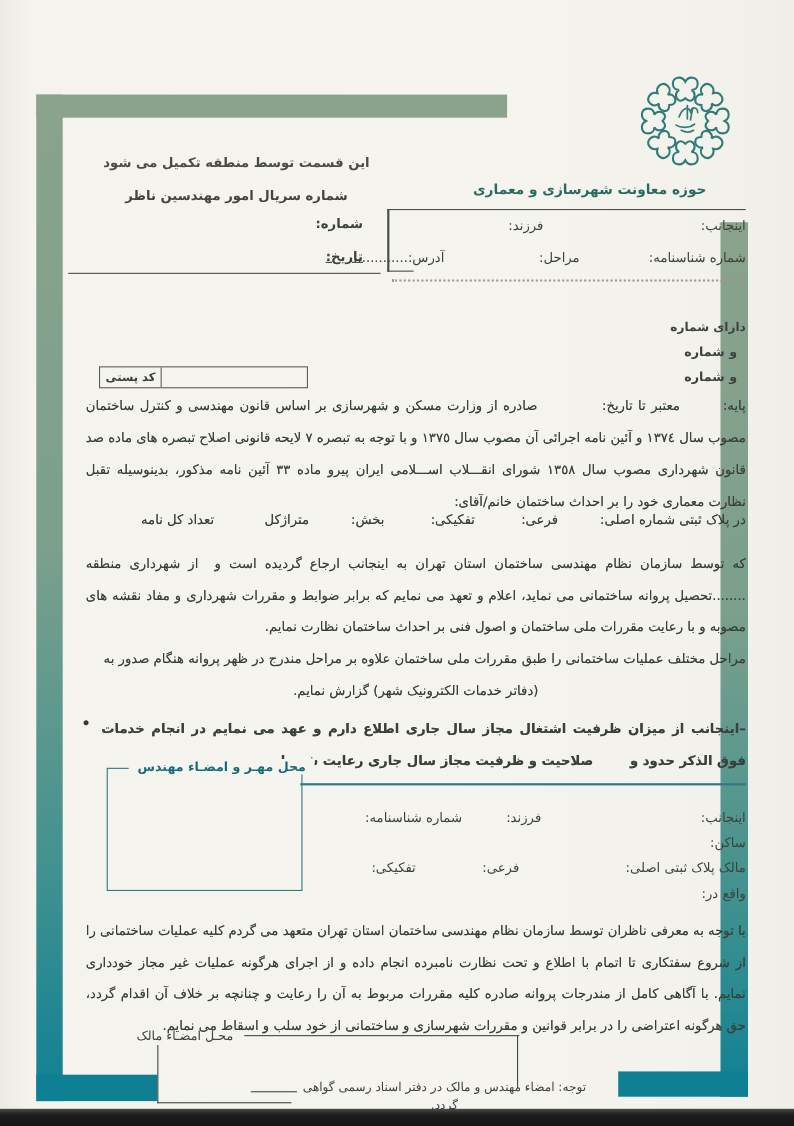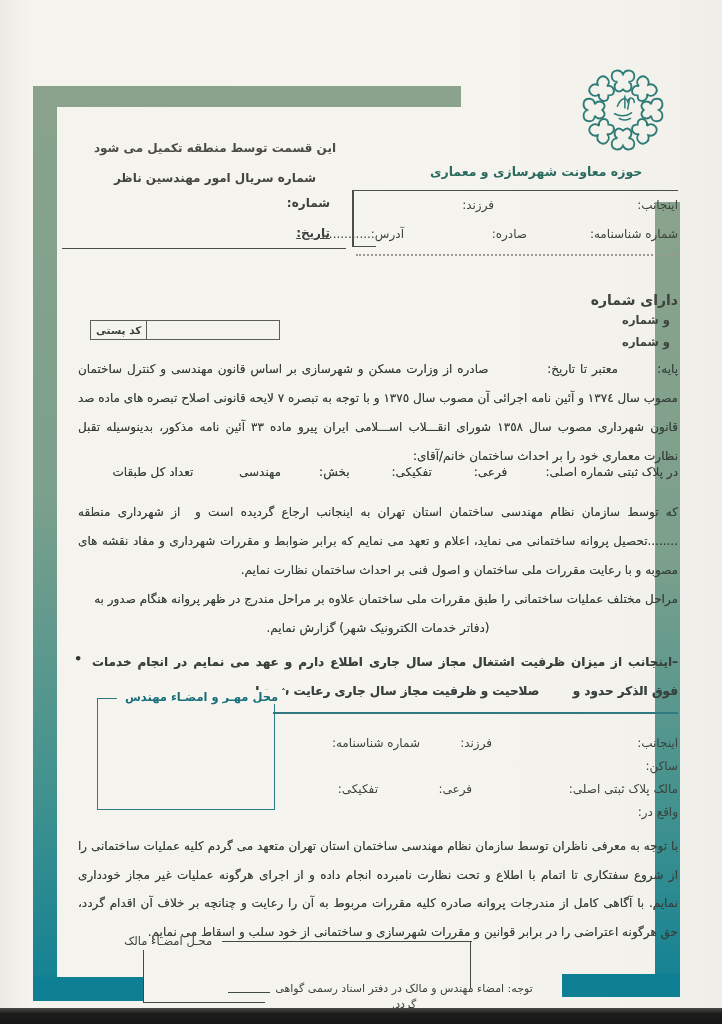--- a/index.html
+++ b/index.html
@@ -109,36 +109,36 @@
   <div class="abs line" style="left:62px; top:248px; width:284px; height:1.3px;"></div>
 
   <div class="abs line" style="left:352px; top:190px; width:326px; height:1.2px;"></div>
   <div class="abs line" style="left:352px; top:190px; width:1.5px; height:57px;"></div>
   <div class="abs line" style="left:352px; top:246px; width:24px; height:1.2px;"></div>
   <div class="abs dotted" style="left:356px; top:254px; width:320px;"></div>
 
   <div class="abs txt" style="right:44px; top:197px;">اینجانب:</div>
   <div class="abs txt" style="right:228px; top:197px;">فرزند:</div>
   <div class="abs txt" style="right:44px; top:226px;">شماره شناسنامه:</div>
-  <div class="abs txt" style="right:195px; top:226px;">صادره:</div>
+  <div class="abs txt" style="right:195px; top:226px;">مراحل:</div>
   <div class="abs txt" style="right:318px; top:226px;">آدرس:..............</div>
 
-  <div class="abs txt bold" style="right:44px; top:290px; font-size:14px;">دارای شماره</div>
+  <div class="abs txt bold" style="right:44px; top:290px; font-size:11px;">دارای شماره</div>
   <div class="abs txt bold" style="right:52px; top:312px; font-size:11.5px;">و شماره</div>
   <div class="abs txt bold" style="right:52px; top:334px; font-size:11.5px;">و شماره</div>
 
 
-  <div class="abs smallbox" style="left:90px; top:320px; width:188px; height:18px;text-align:right;">
+  <div class="abs smallbox" style="left:90px; top:333px; width:188px; height:18px;text-align:right;">
     <div class="fill"></div>
     <div class="lbl">کد پستی</div>
   </div>
 
   <div class="abs txt body-par" style="right:44px; left:78px; top:355px;">پایه:        معتبر تا تاریخ:            صادره از وزارت مسکن و شهرسازی بر اساس قانون مهندسی و کنترل ساختمان مصوب سال ١٣٧٤ و آئین نامه اجرائی آن مصوب سال ١٣٧٥ و با توجه به تبصره ٧ لایحه قانونی اصلاح تبصره های ماده صد قانون شهرداری مصوب سال ١٣٥٨ شورای انقـــلاب اســـلامی ایران پیرو ماده ٣٣ آئین نامه مذکور، بدینوسیله تقبل نظارت معماری خود را بر احداث ساختمان خانم/آقای:</div>
 
-  <div class="abs txt body-par" style="right:44px; left:78px; top:462px; line-height:20px;">در پلاک ثبتی شماره اصلی:          فرعی:           تفکیکی:           بخش:          مهندسی            تعداد کل طبقات</div>
+  <div class="abs txt body-par" style="right:44px; left:78px; top:462px; line-height:20px;">در پلاک ثبتی شماره اصلی:          فرعی:           تفکیکی:           بخش:          متراژکل            تعداد کل نامه</div>
 
   <div class="abs txt body-par" style="right:44px; left:78px; top:498px;">که توسط سازمان نظام مهندسی ساختمان استان تهران به اینجانب ارجاع گردیده است و  از شهرداری منطقه ........تحصیل پروانه ساختمانی می نماید، اعلام و تعهد می نمایم که برابر ضوابط و مقررات شهرداری و مفاد نقشه های مصوبه و با رعایت مقررات ملی ساختمان و اصول فنی بر احداث ساختمان نظارت نمایم.</div>
 
   <div class="abs txt body-par" style="right:44px; left:78px; top:614px; text-align:center; white-space:normal;">(دفاتر خدمات الکترونیک شهر) گزارش نمایم.</div>
   <div class="abs txt body-par" style="right:44px; left:78px; top:585px;">مراحل مختلف عملیات ساختمانی را طبق مقررات ملی ساختمان علاوه بر مراحل مندرج در ظهر پروانه هنگام صدور به</div>
 
   <div class="abs txt bold" style="left:74px; top:650px; font-size:13px; color:#32382f;">•</div>
   <div class="abs txt body-par bold" style="right:44px; left:92px; top:648px;">–اینجانب از میزان ظرفیت اشتغال مجاز سال جاری اطلاع دارم و عهد می نمایم در انجام خدمات فوق الذکر حدود و</div>
   <div class="abs txt body-par bold" style="right:44px; left:92px; top:677px; text-align:center; white-space:normal;">صلاحیت و ظرفیت مجاز سال جاری رعایت شده است</div>
 

